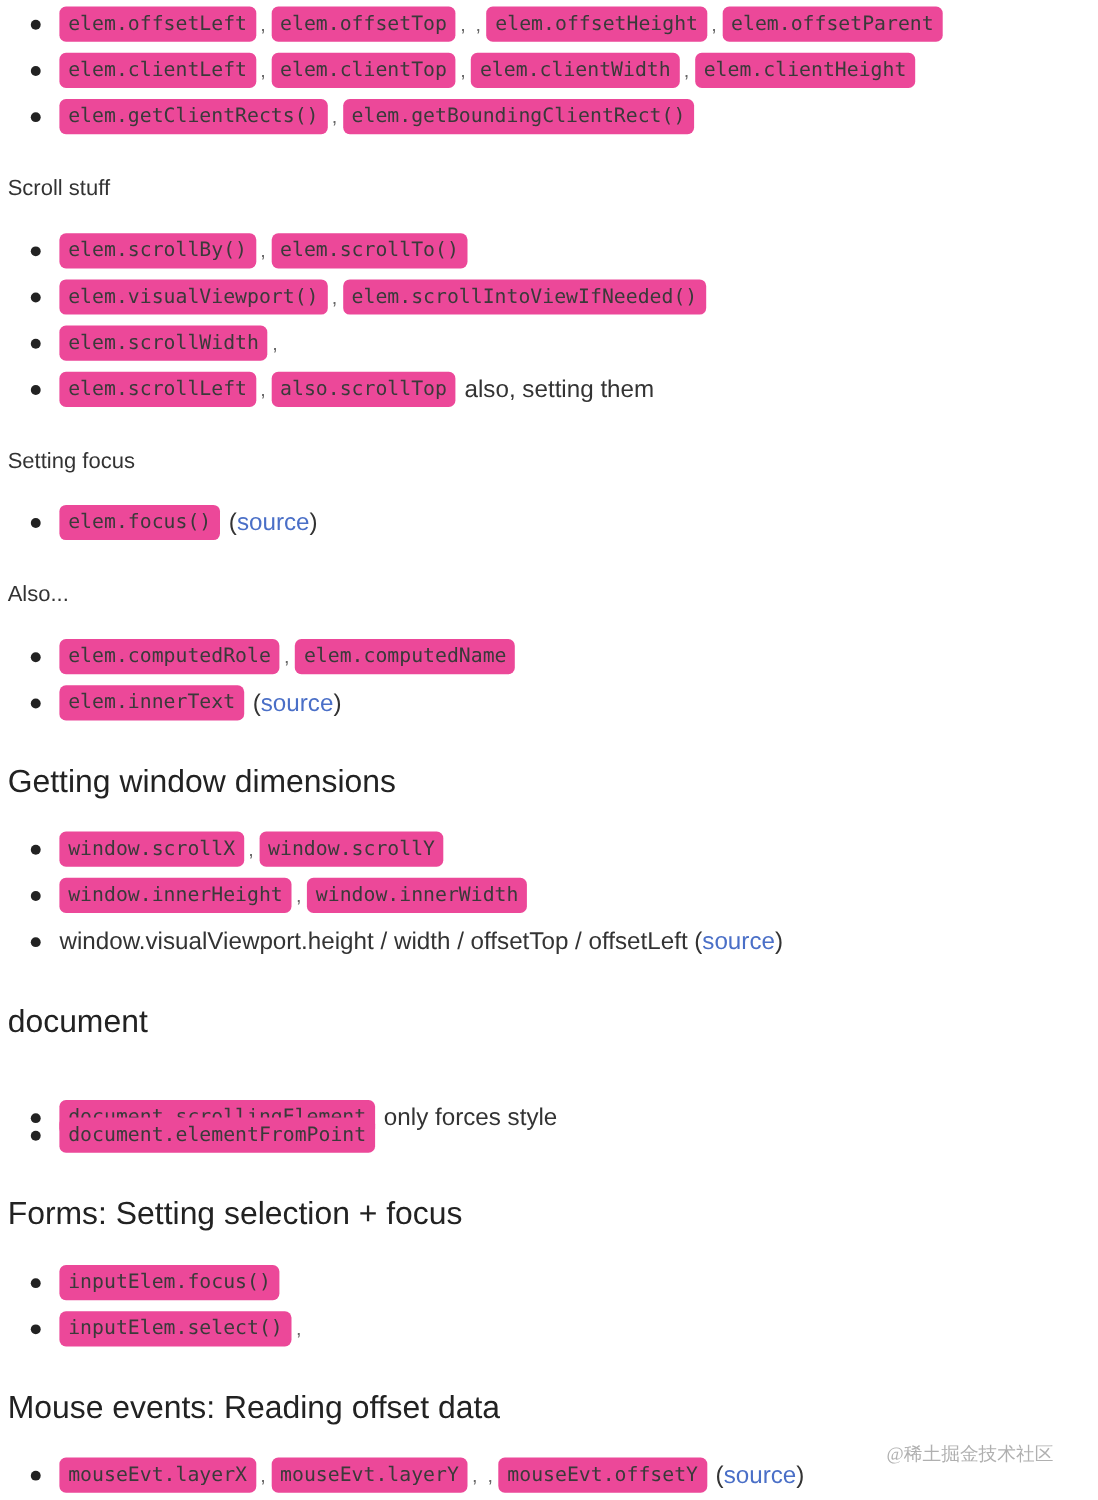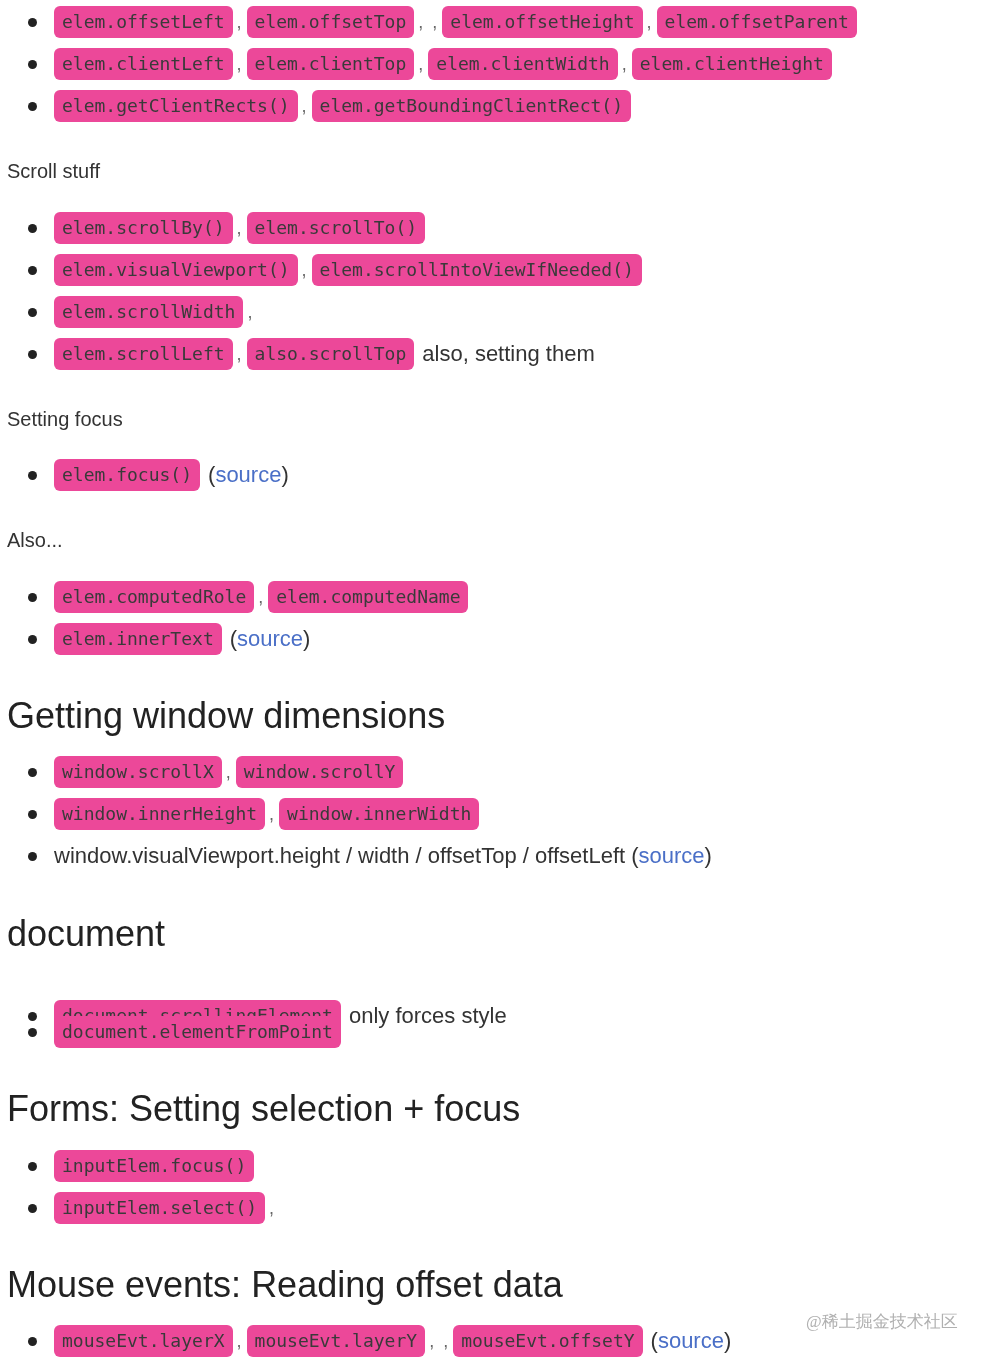--- a/index.html
+++ b/index.html
@@ -23,21 +23,21 @@
       font-family: "DejaVu Sans Mono", monospace;
       font-size: 18px; color: #3a3a3a;
       background: #ec4899; border-radius: 6px;
       padding: 5px 8px; line-height: 22px;
     }
     .sep { color: #666; font-size: 18px; margin: 0 5px 0 4px; }
     .plain { margin-left: 8px; font-size: 22px; color: #333; }
     .paren { color: #333; font-size: 22px; }
     a.src { color: #4a6fc7; text-decoration: none; font-size: 22px; }
     .h4 { position: absolute; left: 7px; font-size: 20px; color: #333; text-align: right; }
-    .h2 { position: absolute; left: 7px; font-size: 36px; color: #222; }
+    .h2 { position: absolute; left: 7px; font-size: 29px; color: #222; }
     .nobullet-text { font-size: 22px; color: #333; }
     .watermark {
       position: absolute; left: 806px; top: 1310px; font-size: 17px;
       color: #b0b0b0; font-family: Liberation Serif, serif;
     }
   </style>
 </head>
 <body>
 
 <div class="page">

